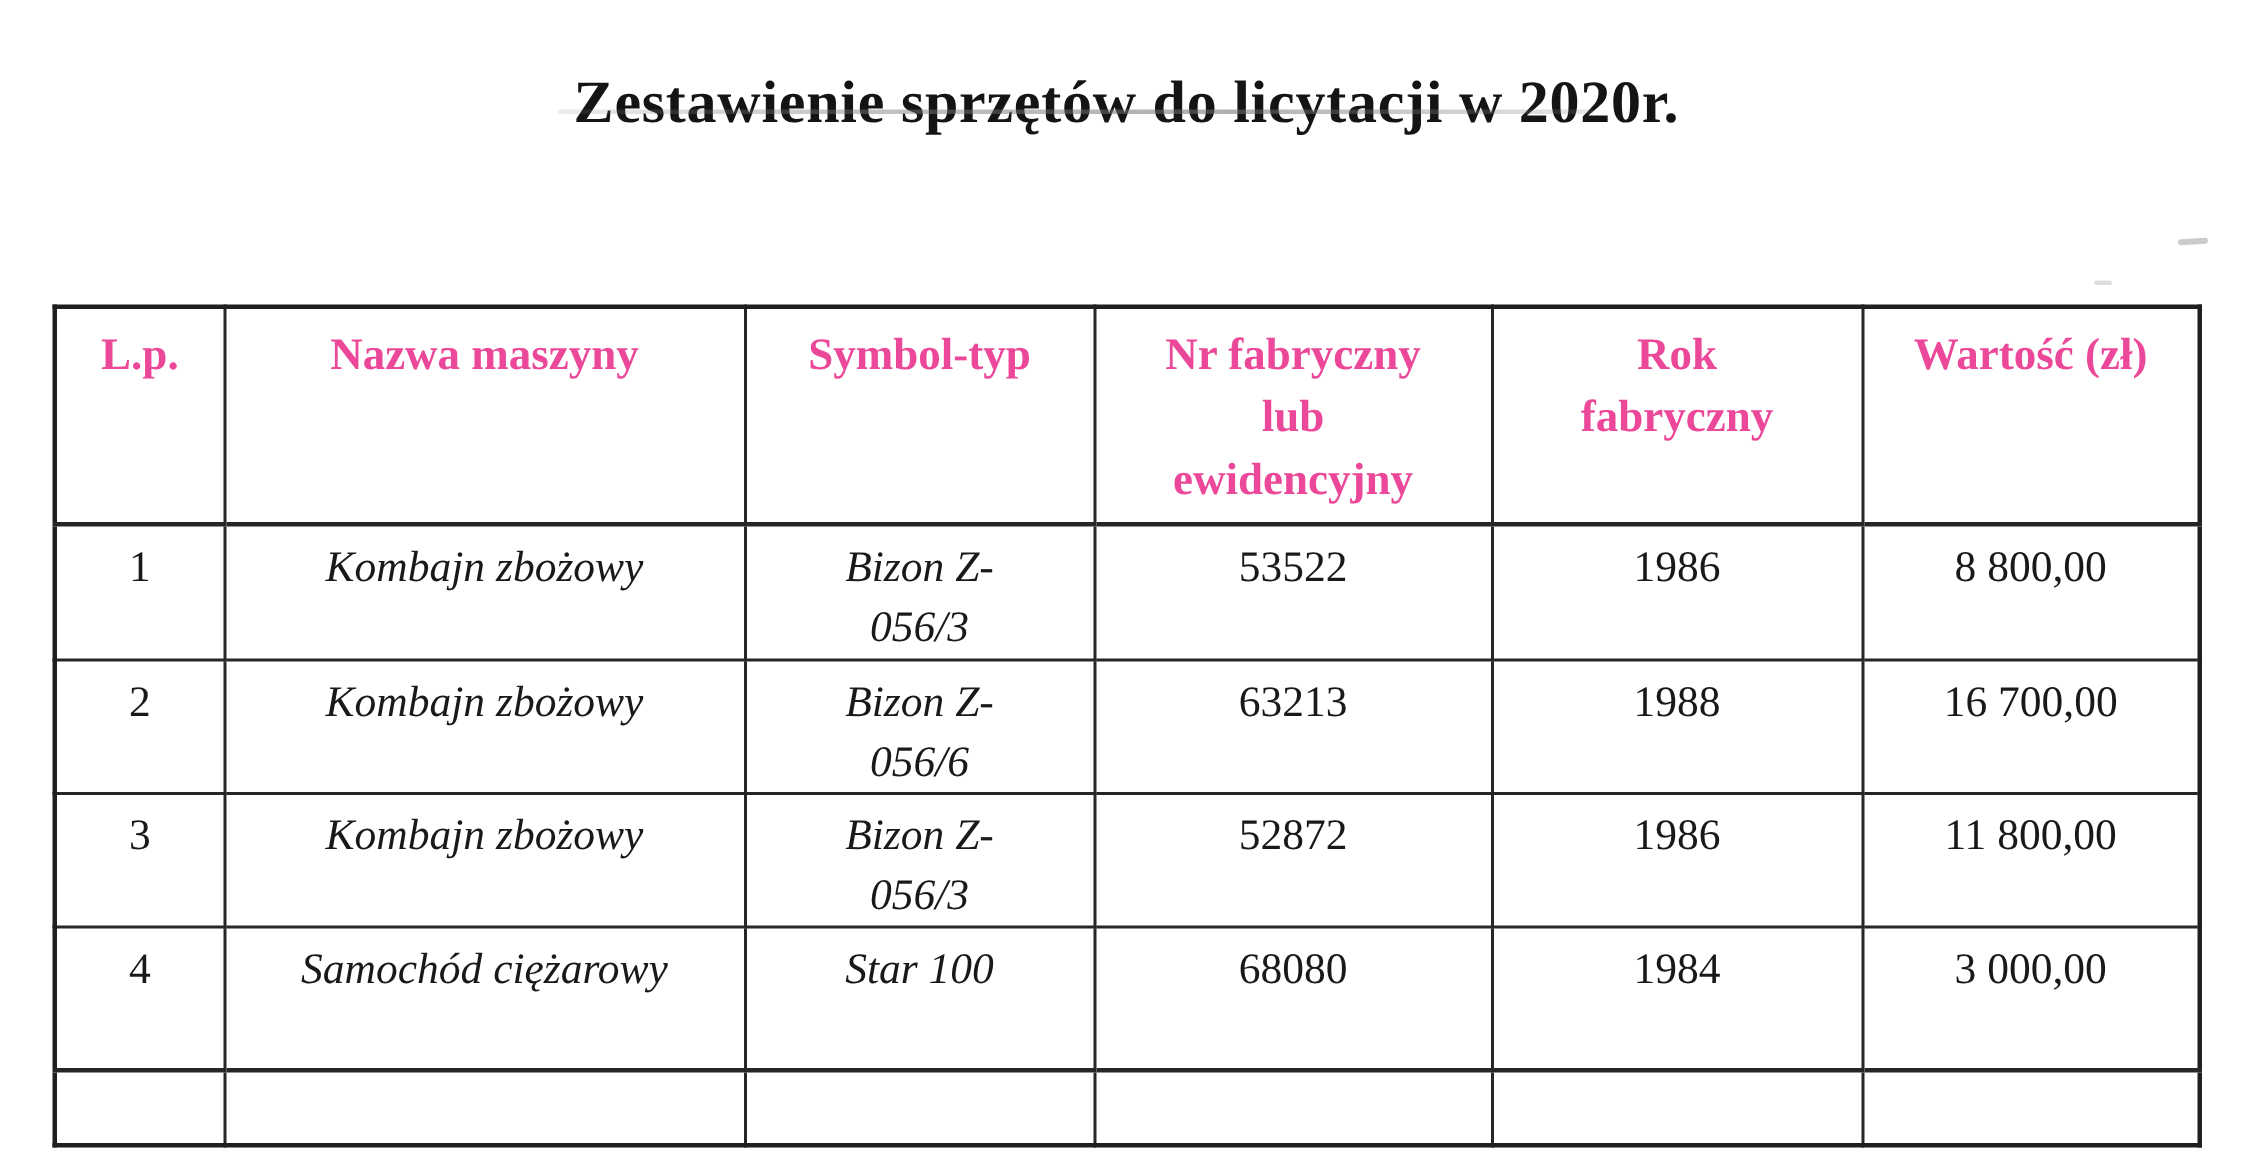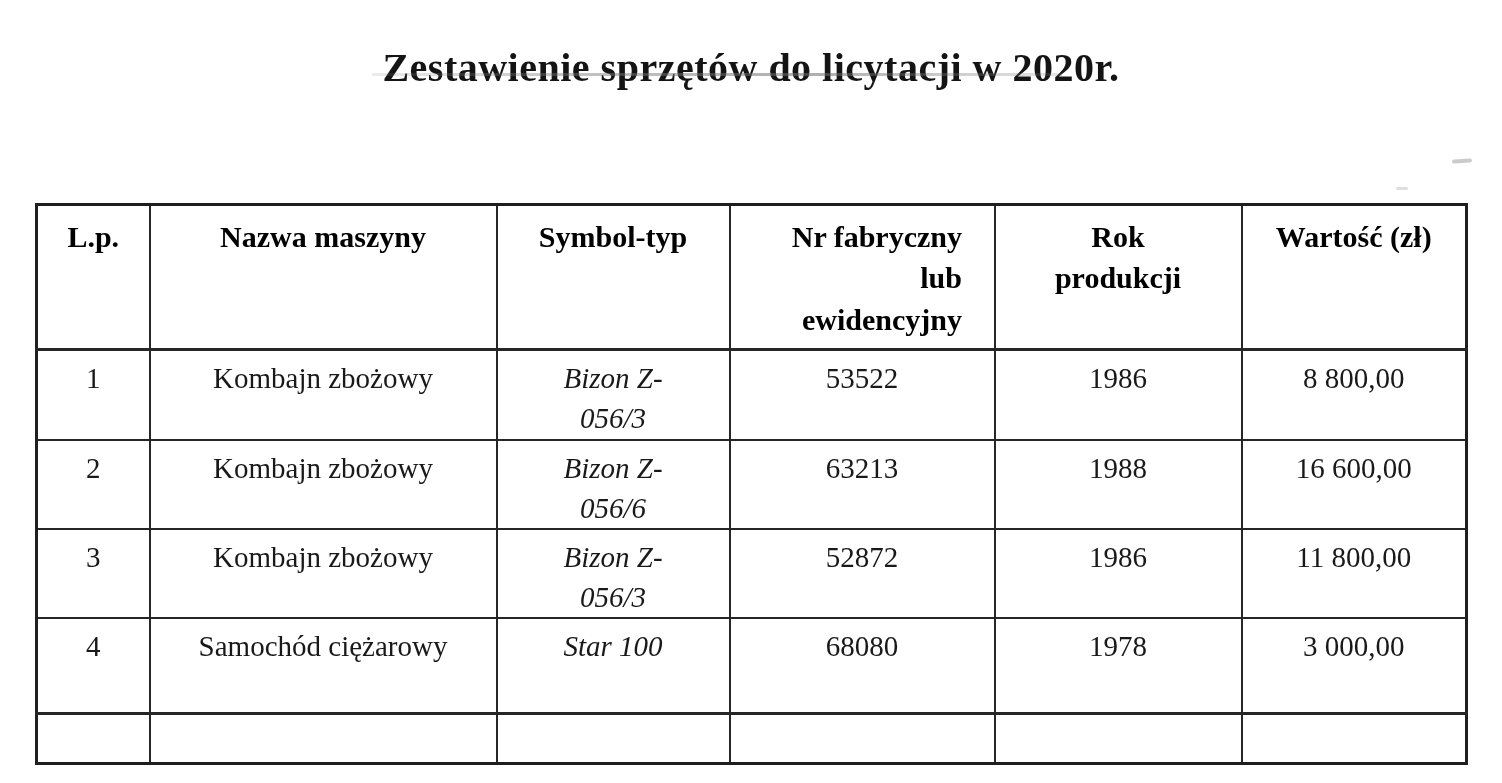--- a/index.html
+++ b/index.html
@@ -80,35 +80,35 @@
   
   .equipment-table { border: 3px solid #1f1f1f; }
   .equipment-table thead th { border-bottom-width: 3px; }
   .equipment-table tr.r4 td { border-bottom-width: 3px; }
 
   .equipment-table thead th {
     font-size: 30px;
     font-weight: bold;
     height: 132px;
     padding-top: 10px;
-    color: #000000;
+    color: #ec4899;
   }
   .equipment-table td { padding-top: 7px; line-height: 1.38; }
 
   tr.r1 td { height: 81px; }
   tr.r2 td { height: 76px; }
   tr.r3 td { height: 76px; }
   tr.r4 td { height: 86px; }
   tr.r-empty td { height: 34px; }
 
   
   .wrap { display: inline-block; line-height: 1.38; }
-  .h-nr  { max-width: 200px; text-align: right; }
+  .h-nr  { max-width: 200px; }
   .h-rok { max-width: 150px; }
-  .c-nazwa  { max-width: 252px; }
+  .c-nazwa  { max-width: 252px; font-style: italic; }
   .c-symbol { max-width: 128px; font-style: italic; }
 </style>
 </head>
 <body>
 
 <div class="page">
 
   <div class="doc-title">Zestawienie sprzętów do licytacji w 2020r.</div>
   <div class="title-streak"></div>
   <div class="artifact-dash-1"></div>
@@ -122,55 +122,55 @@
       <col style="width:265px">
       <col style="width:247px">
       <col style="width:225px">
     </colgroup>
     <thead>
       <tr>
         <th><span class="wrap">L.p.</span></th>
         <th><span class="wrap">Nazwa maszyny</span></th>
         <th><span class="wrap">Symbol-typ</span></th>
         <th><span class="wrap h-nr">Nr fabryczny lub ewidencyjny</span></th>
-        <th><span class="wrap h-rok">Rok produkcji</span></th>
+        <th><span class="wrap h-rok">Rok fabryczny</span></th>
         <th><span class="wrap">Wartość (zł)</span></th>
       </tr>
     </thead>
     <tbody>
       <tr class="r1">
         <td><span class="wrap">1</span></td>
         <td><span class="wrap c-nazwa">Kombajn zbożowy</span></td>
         <td><span class="wrap c-symbol">Bizon Z-056/3</span></td>
         <td><span class="wrap">53522</span></td>
         <td><span class="wrap">1986</span></td>
         <td><span class="wrap">8 800,00</span></td>
       </tr>
       <tr class="r2">
         <td><span class="wrap">2</span></td>
         <td><span class="wrap c-nazwa">Kombajn zbożowy</span></td>
         <td><span class="wrap c-symbol">Bizon Z-056/6</span></td>
         <td><span class="wrap">63213</span></td>
         <td><span class="wrap">1988</span></td>
-        <td><span class="wrap">16 600,00</span></td>
+        <td><span class="wrap">16 700,00</span></td>
       </tr>
       <tr class="r3">
         <td><span class="wrap">3</span></td>
         <td><span class="wrap c-nazwa">Kombajn zbożowy</span></td>
         <td><span class="wrap c-symbol">Bizon Z-056/3</span></td>
         <td><span class="wrap">52872</span></td>
         <td><span class="wrap">1986</span></td>
         <td><span class="wrap">11 800,00</span></td>
       </tr>
       <tr class="r4">
         <td><span class="wrap">4</span></td>
         <td><span class="wrap c-nazwa">Samochód ciężarowy</span></td>
         <td><span class="wrap c-symbol">Star 100</span></td>
         <td><span class="wrap">68080</span></td>
-        <td><span class="wrap">1978</span></td>
+        <td><span class="wrap">1984</span></td>
         <td><span class="wrap">3 000,00</span></td>
       </tr>
       <tr class="r-empty">
         <td><span class="wrap"></span></td>
         <td><span class="wrap"></span></td>
         <td><span class="wrap"></span></td>
         <td><span class="wrap"></span></td>
         <td><span class="wrap"></span></td>
         <td><span class="wrap"></span></td>
       </tr>

